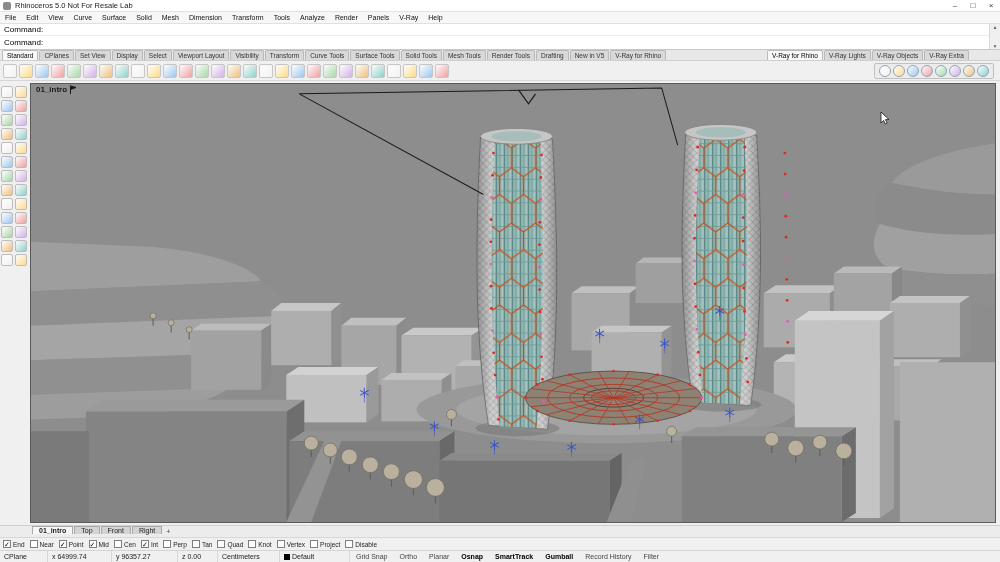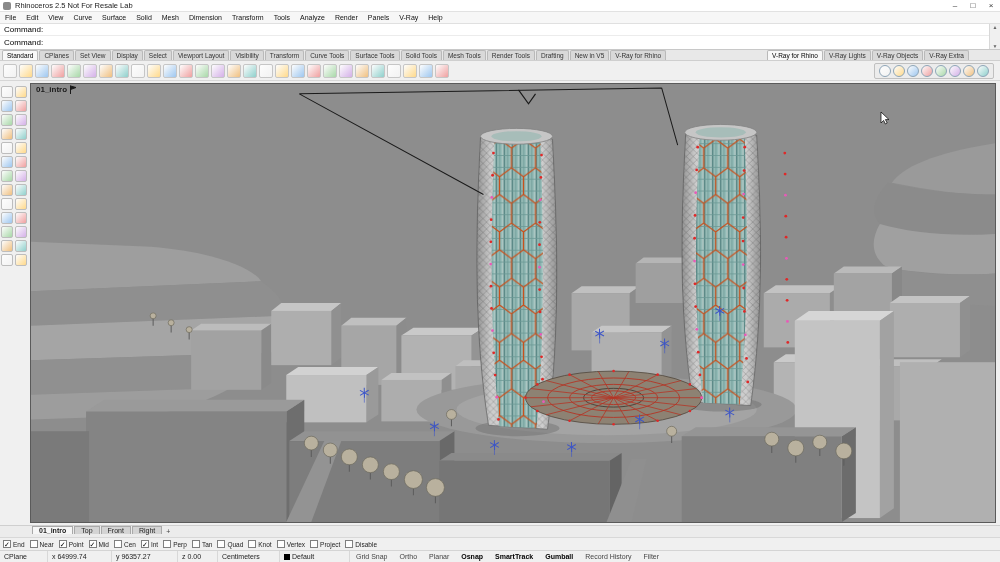--- a/index.html
+++ b/index.html
@@ -71,21 +71,21 @@
   .stoggle { margin-right:12px; color:#444; white-space:nowrap; }
   .stoggle.active { color:#000; font-weight:bold; }
 </style>
 </head>
 <body>
 
 <div class="app">
 
   <div class="titlebar">
     <span class="appicon"></span>
-    <span class="title">Rhinoceros 2.5 Not For Resale Lab</span>
+    <span class="title">Rhinoceros 5.0 Not For Resale Lab</span>
     <span class="winbtns">
       <span class="wbtn">–</span>
       <span class="wbtn">□</span>
       <span class="wbtn">×</span>
     </span>
   </div>
 
   <div class="menubar" id="menubar">
       <span class="menu-item">File</span>
       <span class="menu-item">Edit</span>

